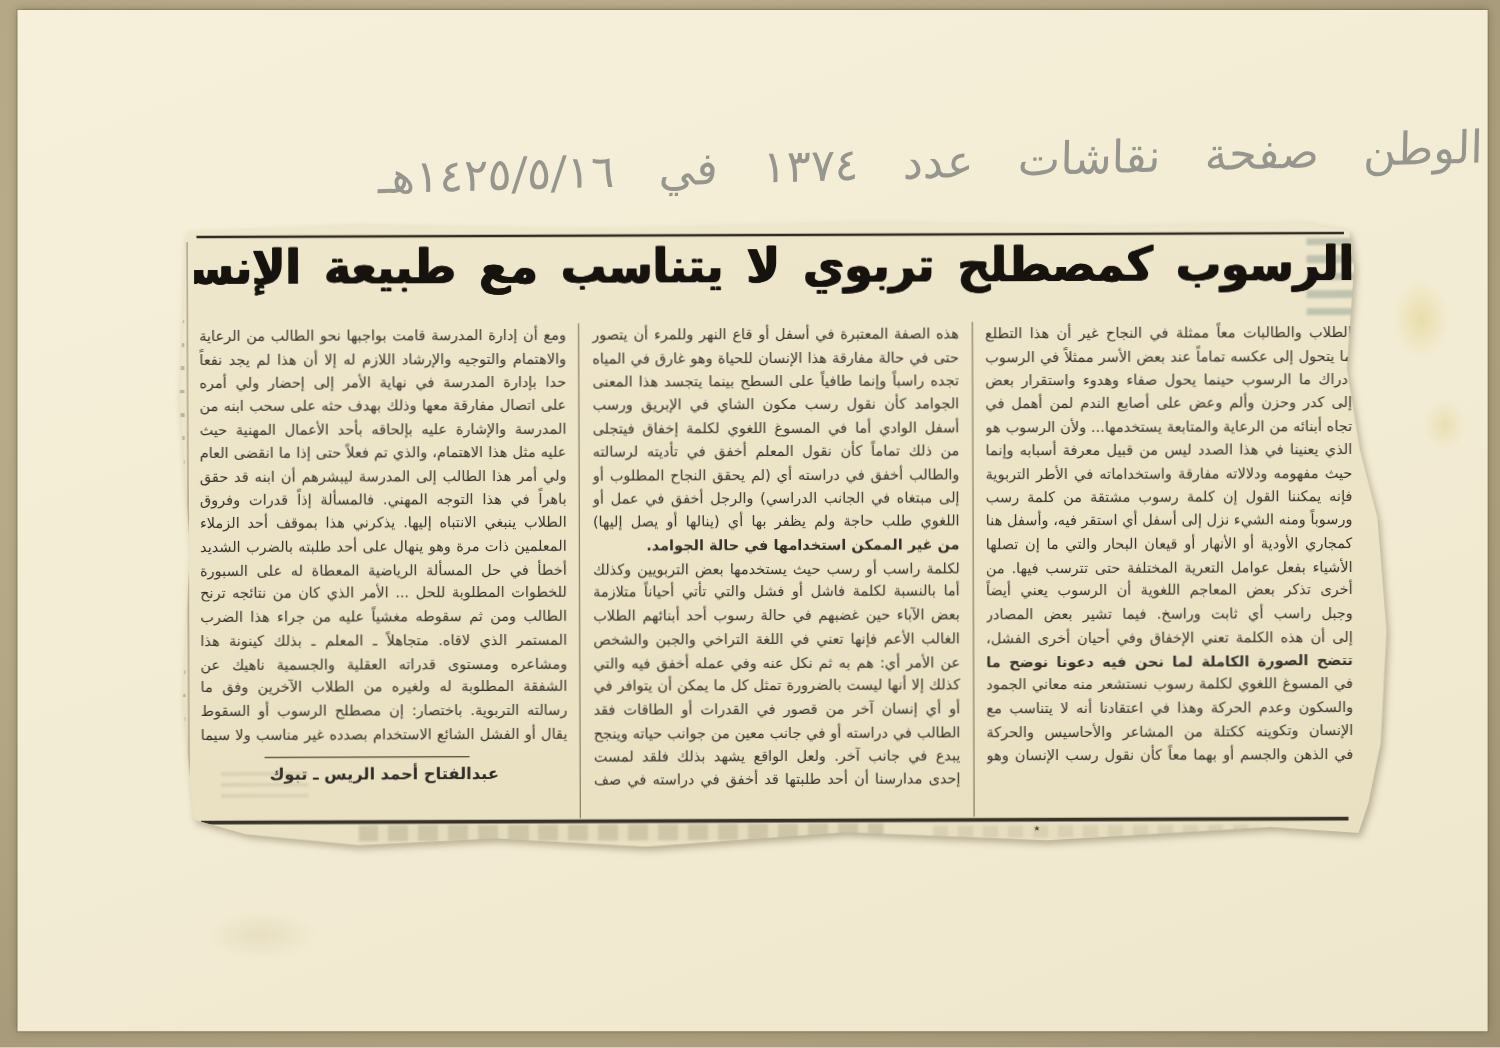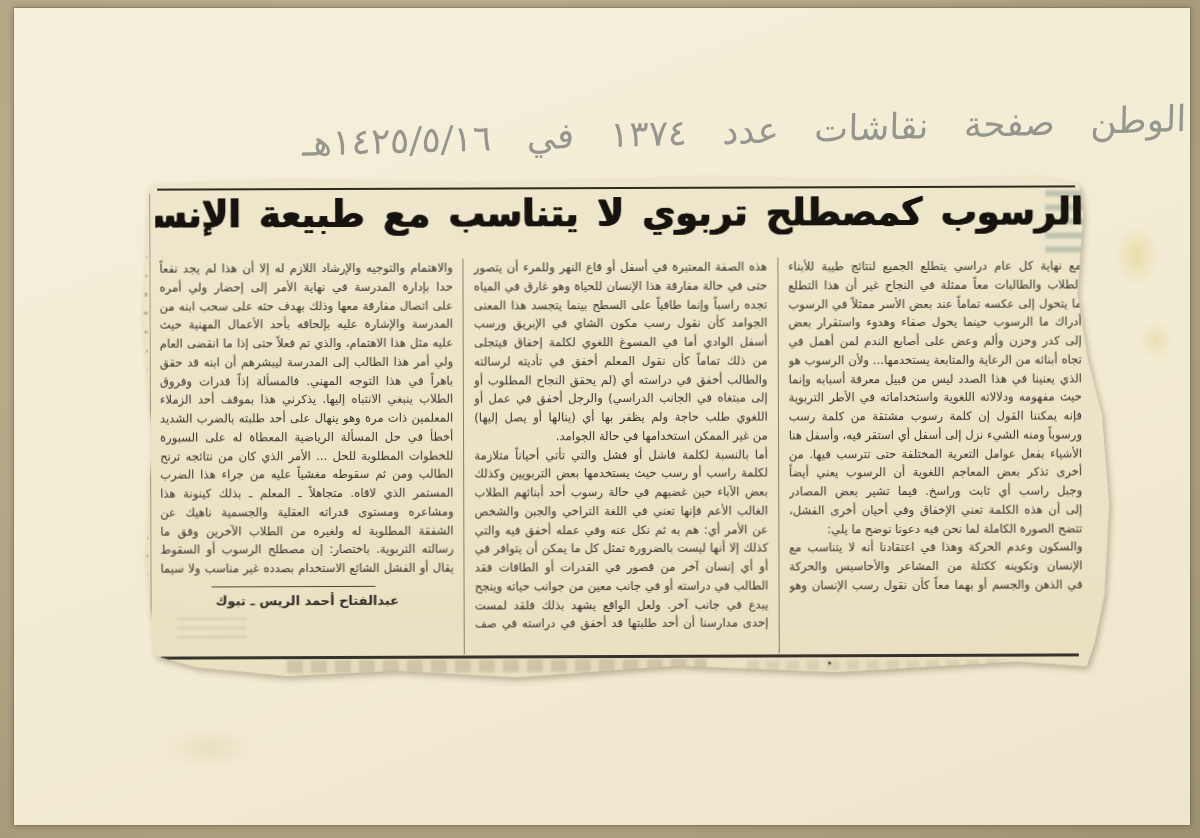--- a/index.html
+++ b/index.html
@@ -56,21 +56,21 @@
     position:absolute;left:24px;right:30px;top:82px;height:396px;
     direction:rtl;display:flex;align-items:stretch;
   }
   .column{flex:1 1 0;min-width:0;color:#35322a;}
   .column + .column{border-right:1px solid rgba(104,94,72,.75);padding-right:10px;}
   .column:not(:last-child){padding-left:10px;}
   .line{
     font-size:11.6px;line-height:18.76px;height:18.76px;overflow:hidden;
     text-align:justify;text-align-last:justify;color:#35322a;
   }
-  .line.para-end{text-align-last:right;}
+  .line.para-end{text-align-last:right;font-weight:bold;}
   .sig-rule{height:1px;background:#4d4738;width:56%;margin:8px auto 6px;transform:translateX(-14px);}
   .byline{text-align:center;font-size:13px;font-weight:bold;color:#2f2c25;white-space:nowrap;}
 
   .bottom-rule{position:absolute;left:24px;right:34px;top:479px;height:3px;background:#37322a;}
   .footer-mark{position:absolute;left:690px;top:482px;font-size:10px;color:#47412f;}
 
   
   .edge-rule{position:absolute;left:14px;top:16px;height:456px;width:1px;background:rgba(100,90,68,.55);}
   .edge-frag{
     position:absolute;left:3px;top:22px;width:9px;height:446px;
@@ -104,62 +104,64 @@
     <div class="clipping">
       <div class="edge-frag"></div>
       <div class="edge-rule"></div>
       <div class="ghost g3"></div>
 
       <div class="headline-rule"></div>
       <div class="headline">الرسوب كمصطلح تربوي لا يتناسب مع طبيعة الإنسان وتكوينه</div>
 
       <div class="columns" id="columns">
           <div class="column">
-            <div class="line">مع نهاية كل عام دراسي يتطلع الجميع لنتائج طيبة للأبناء</div>
             <div class="line">الطلاب والطالبات معاً ممثلة في النجاح غير أن هذا التطلع سرعان</div>
             <div class="line">ما يتحول إلى عكسه تماماً عند بعض الأسر ممثلاً في الرسوب وما</div>
             <div class="line">أدراك ما الرسوب حينما يحول صفاء وهدوء واستقرار بعض الأسر</div>
             <div class="line">إلى كدر وحزن وألم وعض على أصابع الندم لمن أهمل في دوره</div>
             <div class="line">تجاه أبنائه من الرعاية والمتابعة يستخدمها... ولأن الرسوب هو</div>
             <div class="line">الذي يعنينا في هذا الصدد ليس من قبيل معرفة أسبابه وإنما من</div>
-            <div class="line">حيث مفهومه ودلالاته اللغوية واستخداماته في الأطر التربوية</div>
+            <div class="line">حيث مفهومه ودلالاته مفارقة واستخداماته في الأطر التربوية</div>
             <div class="line">فإنه يمكننا القول إن كلمة رسوب مشتقة من كلمة رسب رسباً</div>
             <div class="line">ورسوباً ومنه الشيء نزل إلى أسفل أي استقر فيه، وأسفل هنا قد</div>
+            <div class="line">كمجاري الأودية أو الأنهار أو قيعان البحار والتي ما إن تصلها</div>
             <div class="line">الأشياء بفعل عوامل التعرية المختلفة حتى تترسب فيها. من جهة</div>
             <div class="line">أخرى تذكر بعض المعاجم اللغوية أن الرسوب يعني أيضاً الحلم،</div>
             <div class="line">وجبل راسب أي ثابت وراسخ. فيما تشير بعض المصادر التربوية</div>
             <div class="line">إلى أن هذه الكلمة تعني الإخفاق وفي أحيان أخرى الفشل، وحتى</div>
             <div class="line para-end">تتضح الصورة الكاملة لما نحن فيه دعونا نوضح ما يلي:</div>
+            <div class="line">في المسوغ اللغوي لكلمة رسوب نستشعر منه معاني الجمود</div>
             <div class="line">والسكون وعدم الحركة وهذا في اعتقادنا أنه لا يتناسب مع طبيعة</div>
             <div class="line">الإنسان وتكوينه ككتلة من المشاعر والأحاسيس والحركة الدائبة</div>
             <div class="line">في الذهن والجسم أو بهما معاً كأن نقول رسب الإنسان وهو عادي</div>
           </div>
           <div class="column">
             <div class="line">هذه الصفة المعتبرة في أسفل أو قاع النهر وللمرء أن يتصور هنا أنه</div>
             <div class="line">حتى في حالة مفارقة هذا الإنسان للحياة وهو غارق في المياه لا</div>
             <div class="line">تجده راسباً وإنما طافياً على السطح بينما يتجسد هذا المعنى في</div>
             <div class="line">الجوامد كأن نقول رسب مكون الشاي في الإبريق ورسب التراب في</div>
             <div class="line">أسفل الوادي أما في المسوغ اللغوي لكلمة إخفاق فيتجلى العكس</div>
             <div class="line">من ذلك تماماً كأن نقول المعلم أخفق في تأديته لرسالته التربوية</div>
             <div class="line">والطالب أخفق في دراسته أي (لم يحقق النجاح المطلوب أو يصل</div>
             <div class="line">إلى مبتغاه في الجانب الدراسي) والرجل أخفق في عمل أو في</div>
             <div class="line">اللغوي طلب حاجة ولم يظفر بها أي (ينالها أو يصل إليها) والتي</div>
             <div class="line para-end">من غير الممكن استخدامها في حالة الجوامد.</div>
+            <div class="line">لكلمة راسب أو رسب حيث يستخدمها بعض التربويين وكذلك</div>
             <div class="line">أما بالنسبة لكلمة فاشل أو فشل والتي تأتي أحياناً متلازمة</div>
-            <div class="line">لكلمة راسب أو رسب حيث يستخدمها بعض التربويين وكذلك</div>
             <div class="line">بعض الآباء حين غضبهم في حالة رسوب أحد أبنائهم الطلاب على</div>
             <div class="line">الغالب الأعم فإنها تعني في اللغة التراخي والجبن والشخص فشل</div>
             <div class="line">عن الأمر أي: هم به ثم نكل عنه وفي عمله أخفق فيه والتي وإن كانت</div>
             <div class="line">كذلك إلا أنها ليست بالضرورة تمثل كل ما يمكن أن يتوافر في الطالب</div>
             <div class="line">أو أي إنسان آخر من قصور في القدرات أو الطاقات فقد يخفق هذا</div>
             <div class="line">الطالب في دراسته أو في جانب معين من جوانب حياته وينجح أو</div>
             <div class="line">يبدع في جانب آخر. ولعل الواقع يشهد بذلك فلقد لمست بنفسي في</div>
             <div class="line">إحدى مدارسنا أن أحد طلبتها قد أخفق في دراسته في صف دراسي،</div>
           </div>
           <div class="column">
+            <div class="line">ومع أن إدارة المدرسة قامت بواجبها نحو الطالب من الرعاية</div>
             <div class="line">والاهتمام والتوجيه والإرشاد اللازم له إلا أن هذا لم يجد نفعاً مما</div>
             <div class="line">حدا بإدارة المدرسة في نهاية الأمر إلى إحضار ولي أمره والذي كان</div>
             <div class="line">على اتصال مفارقة معها وذلك بهدف حثه على سحب ابنه من</div>
             <div class="line">المدرسة والإشارة عليه بإلحاقه بأحد الأعمال المهنية حيث لوحظ</div>
             <div class="line">عليه مثل هذا الاهتمام، والذي تم فعلاً حتى إذا ما انقضى العام جاء</div>
             <div class="line">ولي أمر هذا الطالب إلى المدرسة ليبشرهم أن ابنه قد حقق نجاحاً</div>
             <div class="line">باهراً في هذا التوجه المهني. فالمسألة إذاً قدرات وفروق فردية بين</div>
             <div class="line">الطلاب ينبغي الانتباه إليها. يذكرني هذا بموقف أحد الزملاء</div>
             <div class="line">المعلمين ذات مرة وهو ينهال على أحد طلبته بالضرب الشديد كلما</div>
             <div class="line">أخطأ في حل المسألة الرياضية المعطاة له على السبورة وذلك تبعاً</div>

